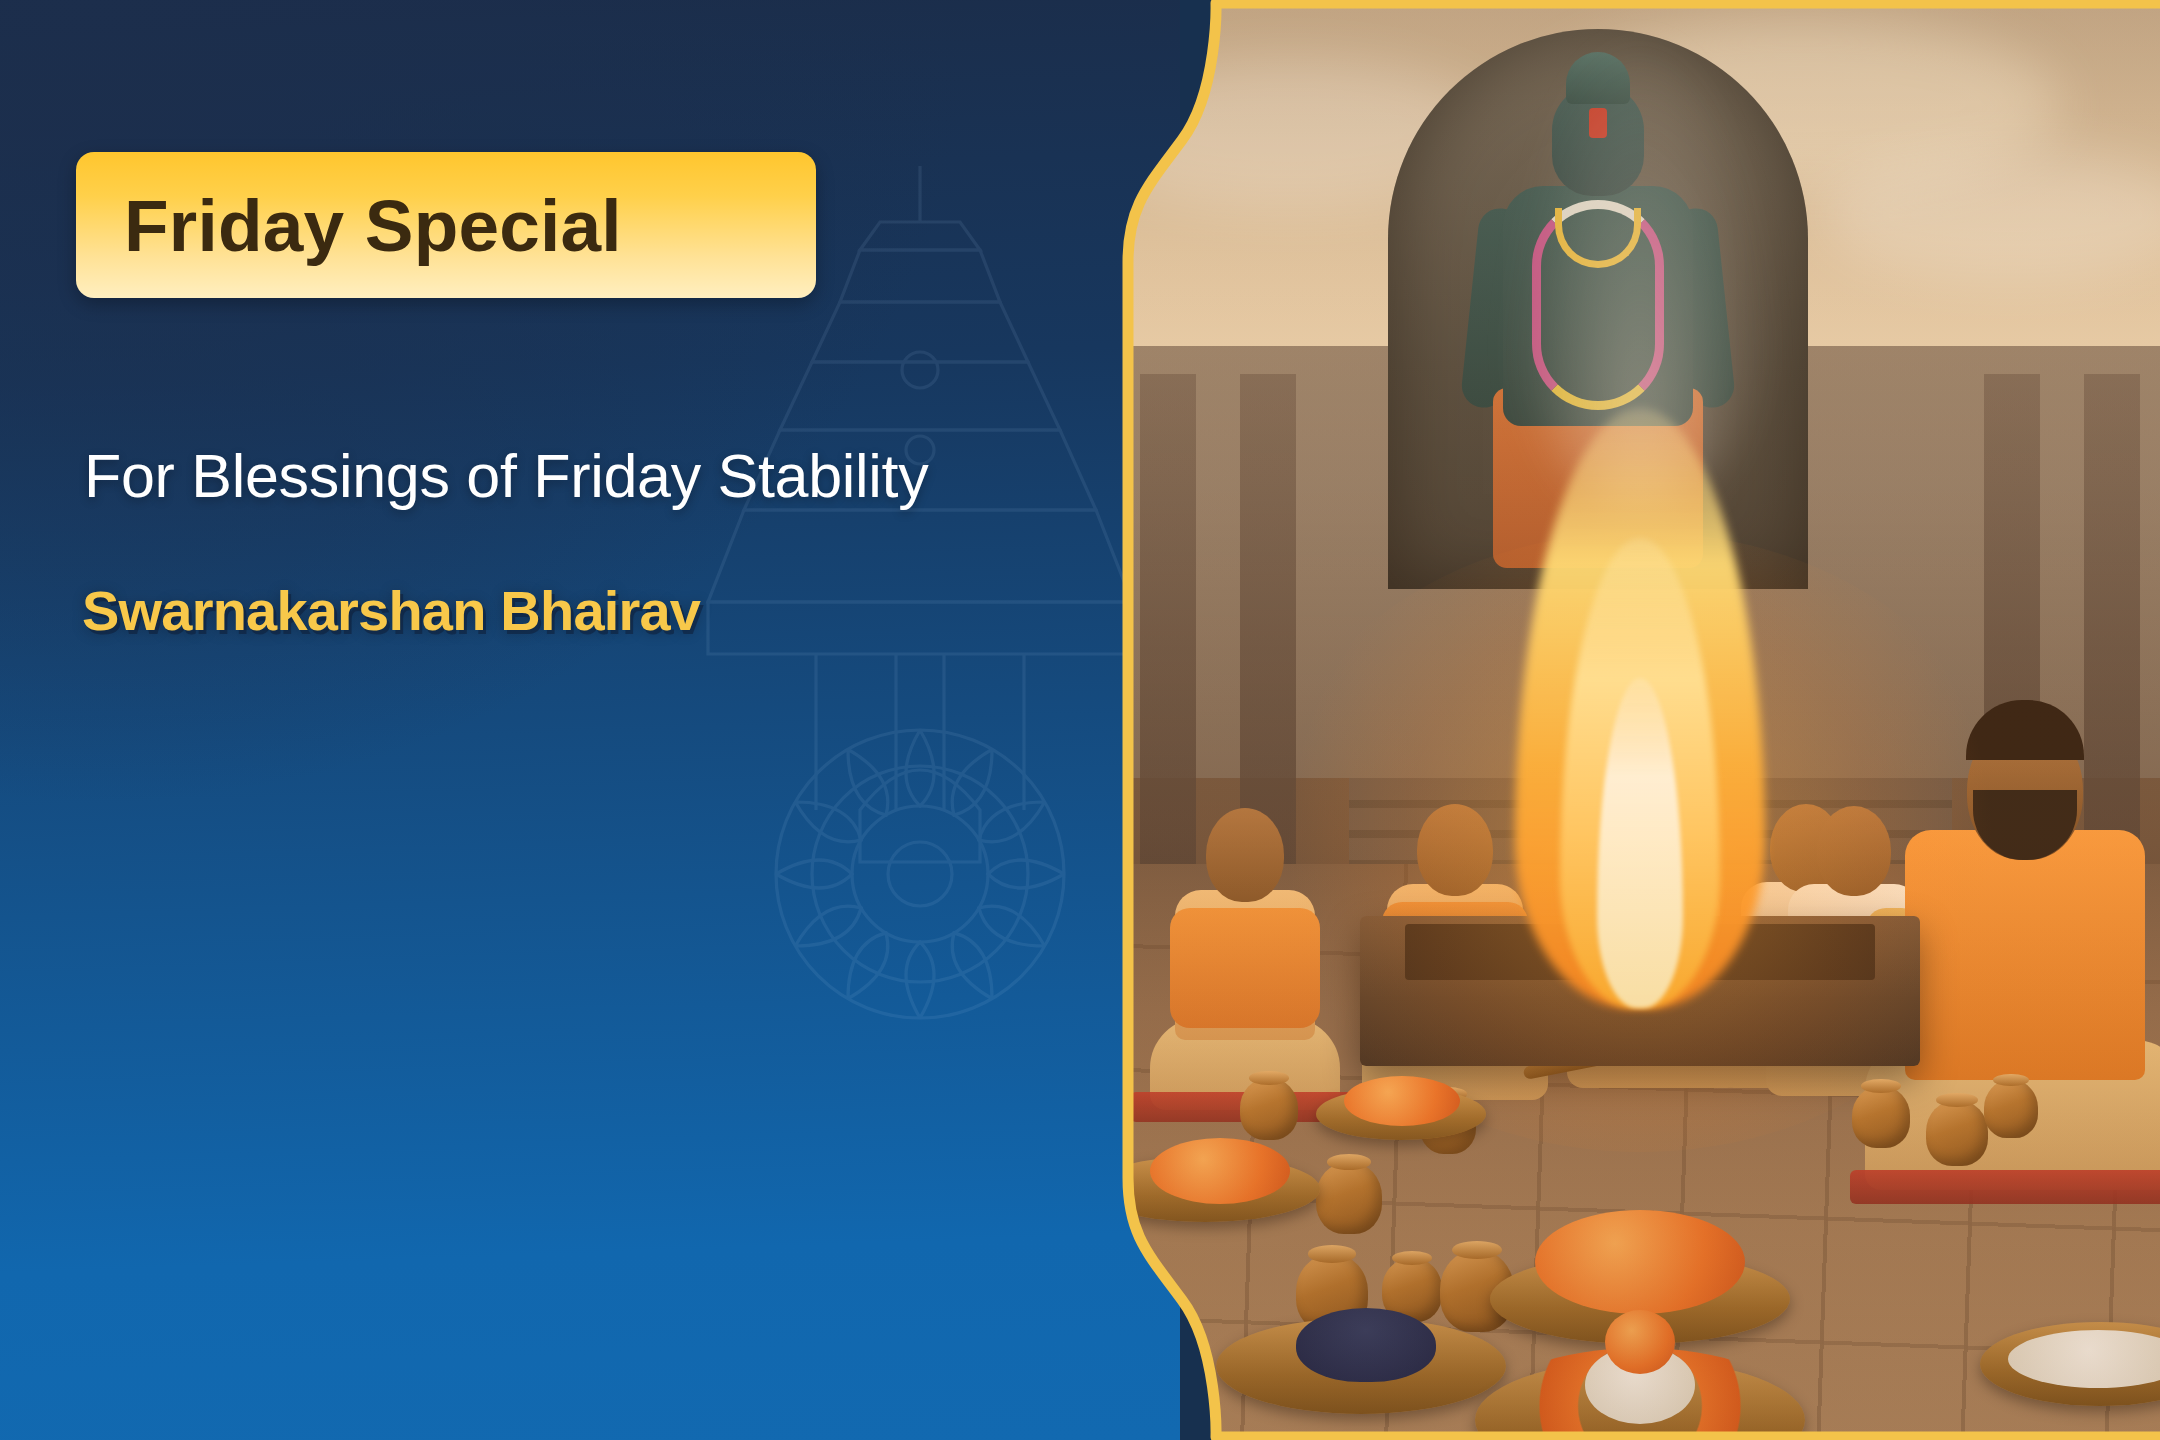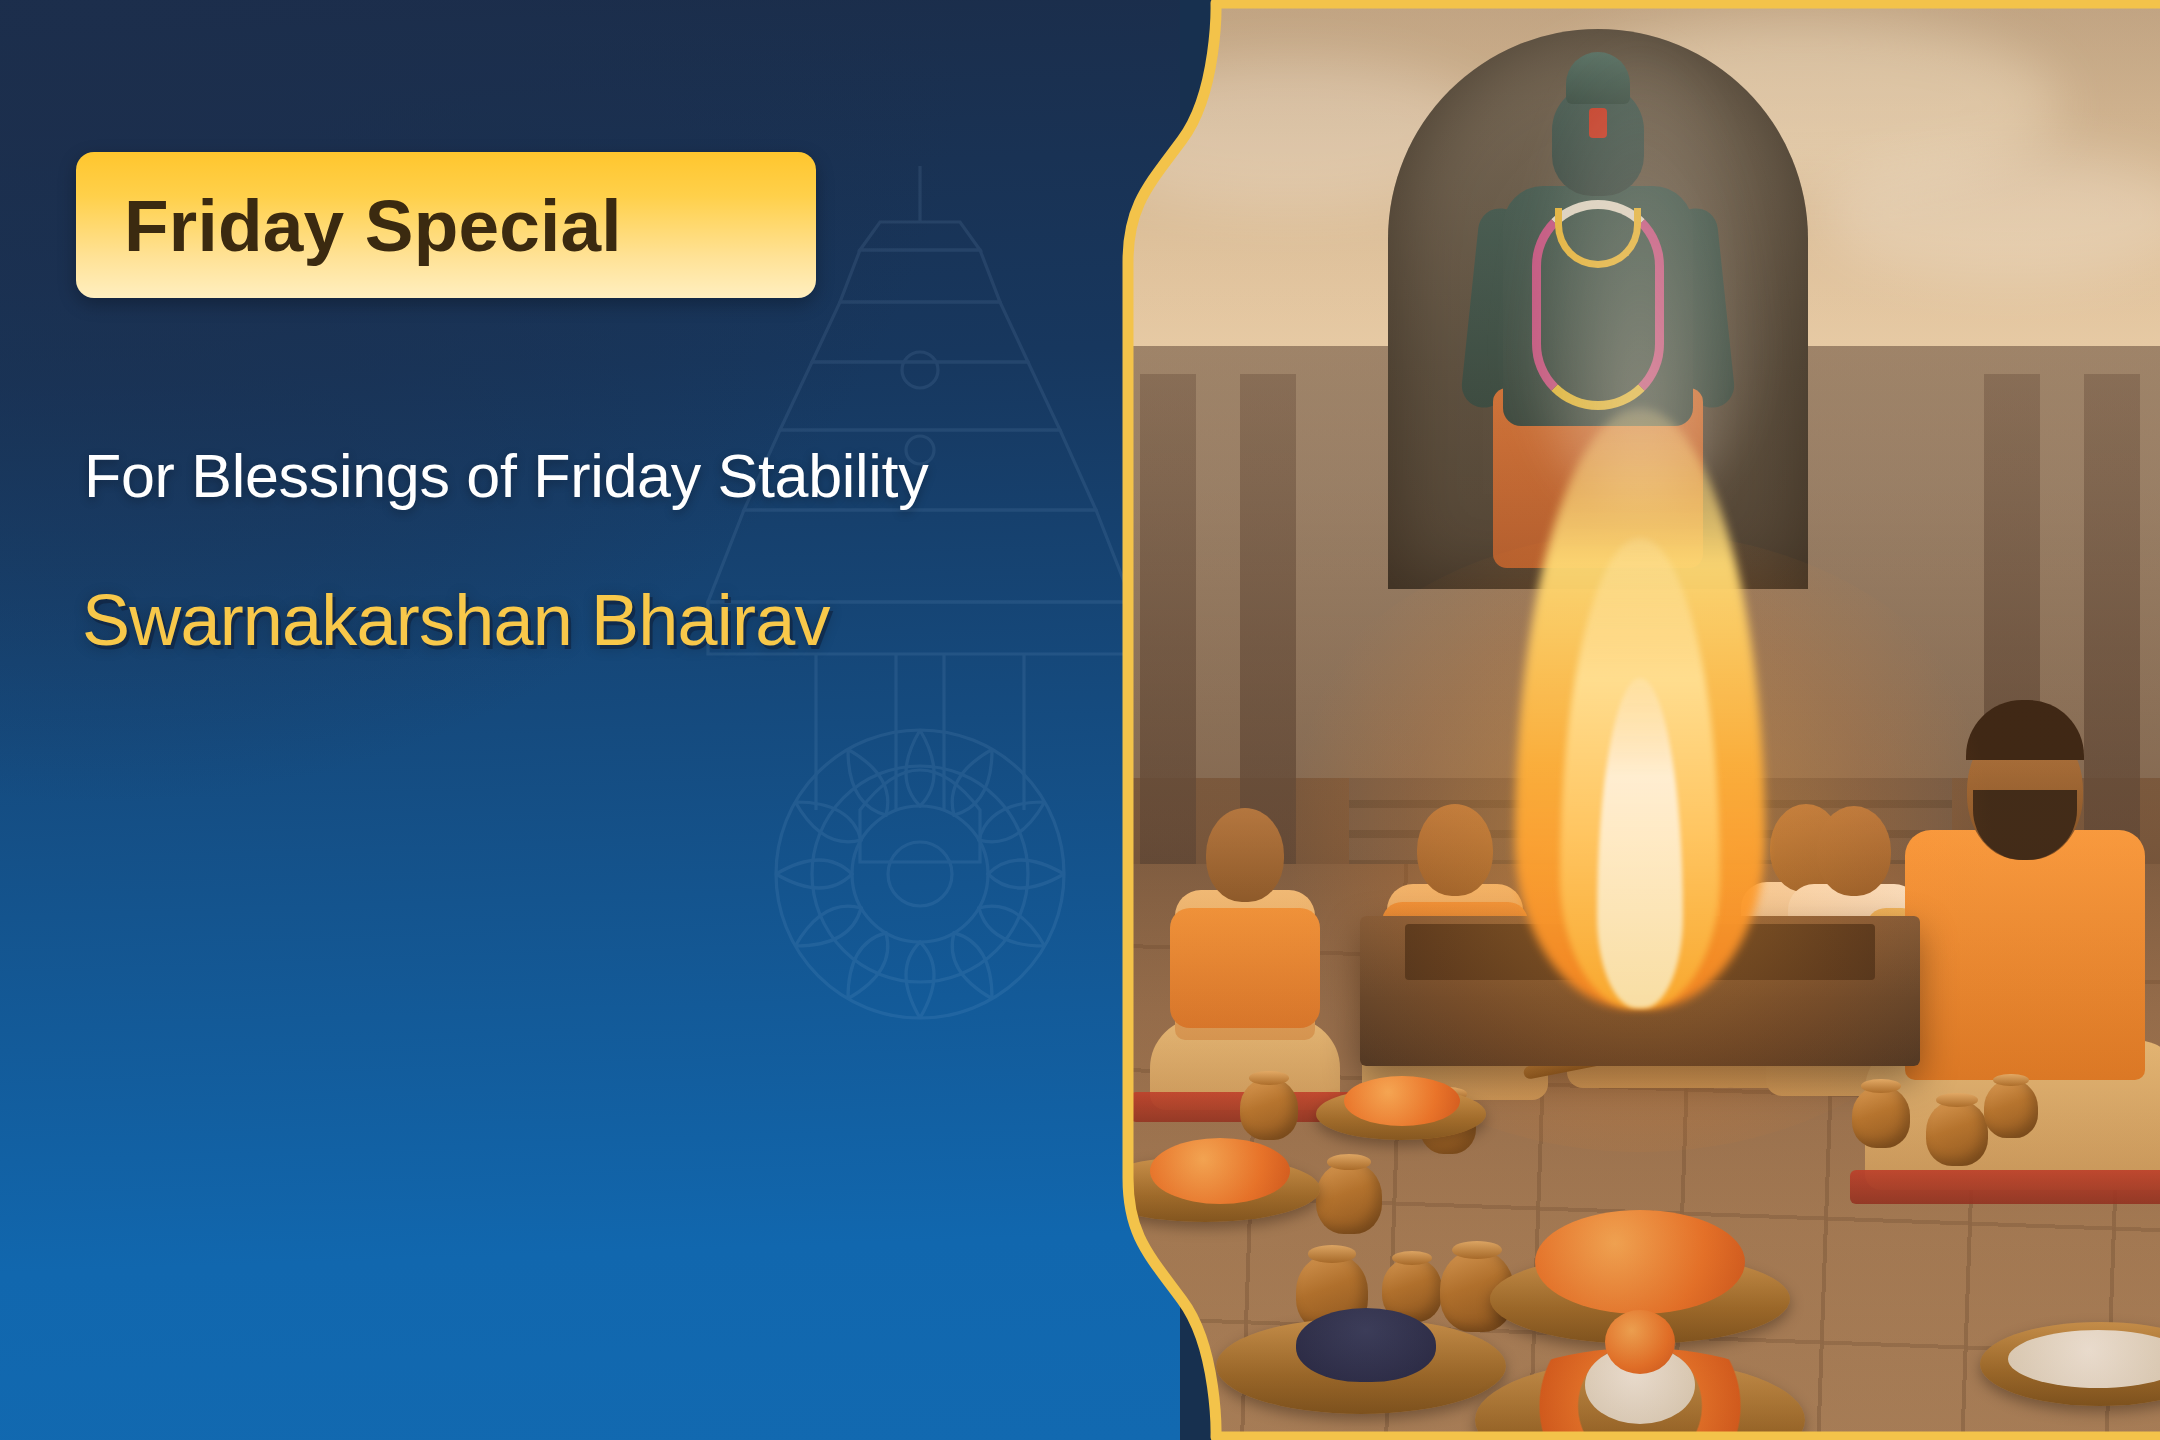--- a/index.html
+++ b/index.html
@@ -52,21 +52,21 @@
     line-height:1.05;letter-spacing:-.3px;
     text-shadow:0 3px 10px rgba(0,0,0,.30);
   }
 
   
   .headline{
     position:absolute;left:82px;top:578px;width:1050px;
   }
   .headline-line{
     display:block;
-    font-size:72px;font-weight:normal;color:#F8C84A;
+    font-size:56px;font-weight:bold;color:#F8C84A;
     line-height:1.18;letter-spacing:-.8px;
     text-shadow:3px 4px 0 rgba(14,30,54,.55), 0 2px 14px rgba(0,0,0,.30);
     white-space:nowrap;
   }
 
   
   .location{
     position:absolute;left:66px;top:1175px;
     display:flex;align-items:center;
   }

